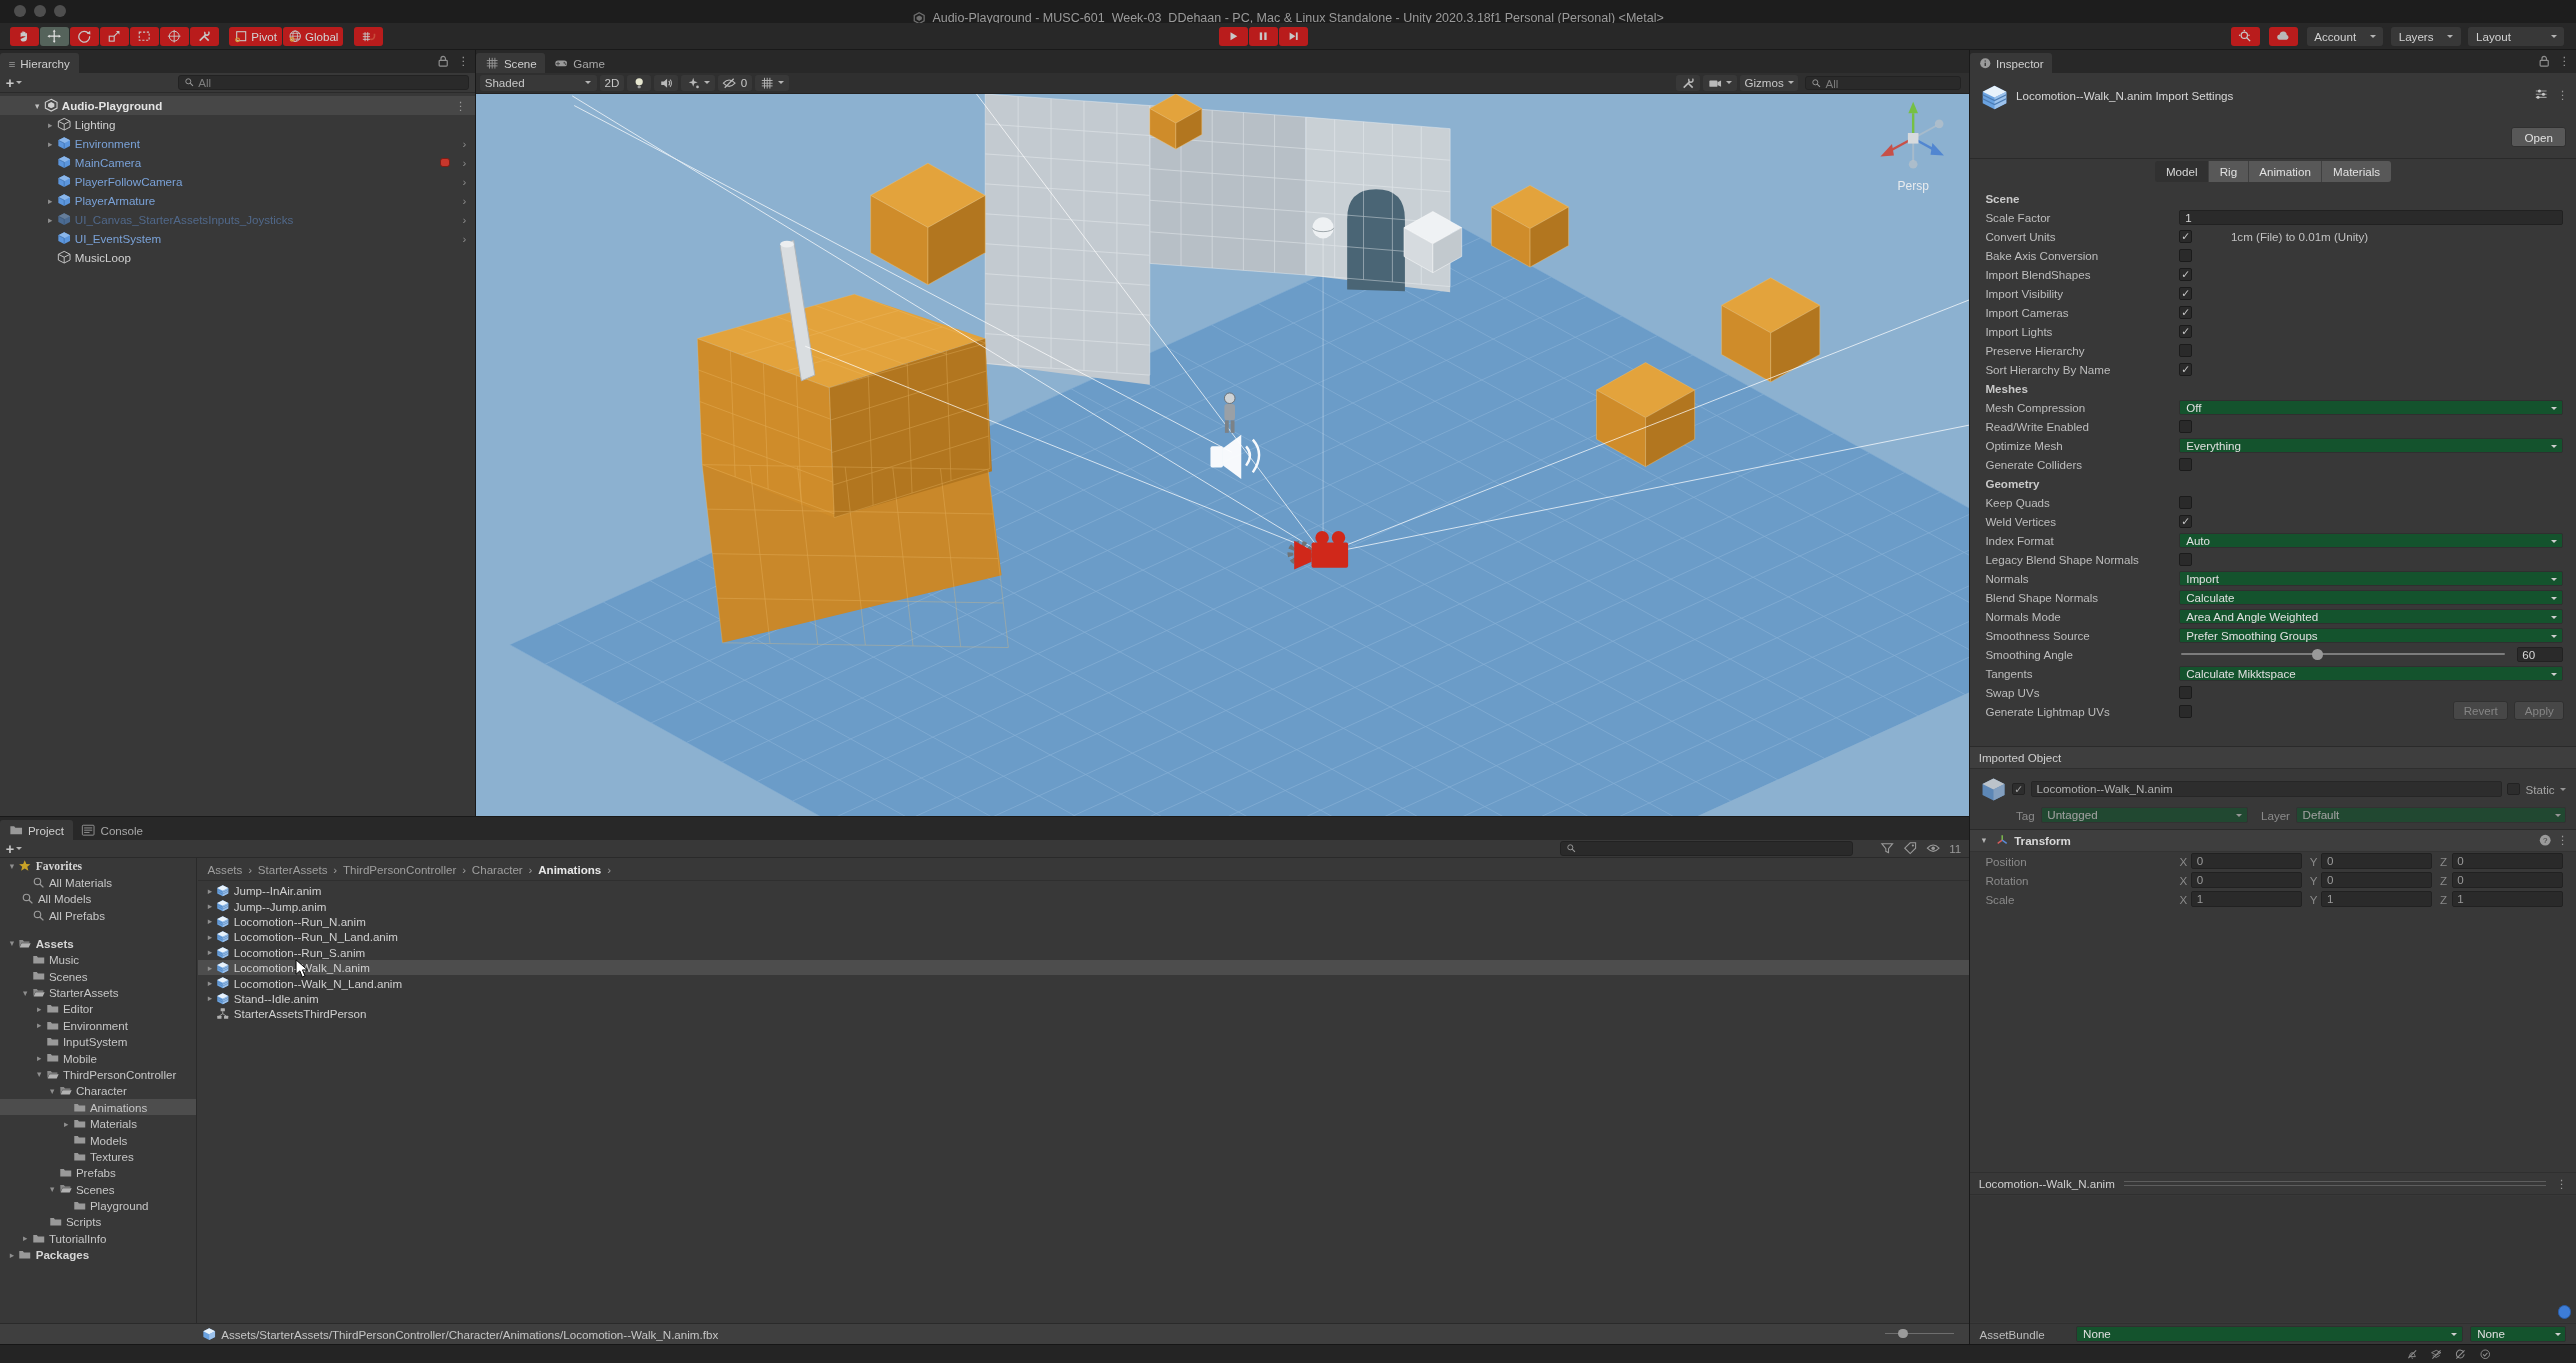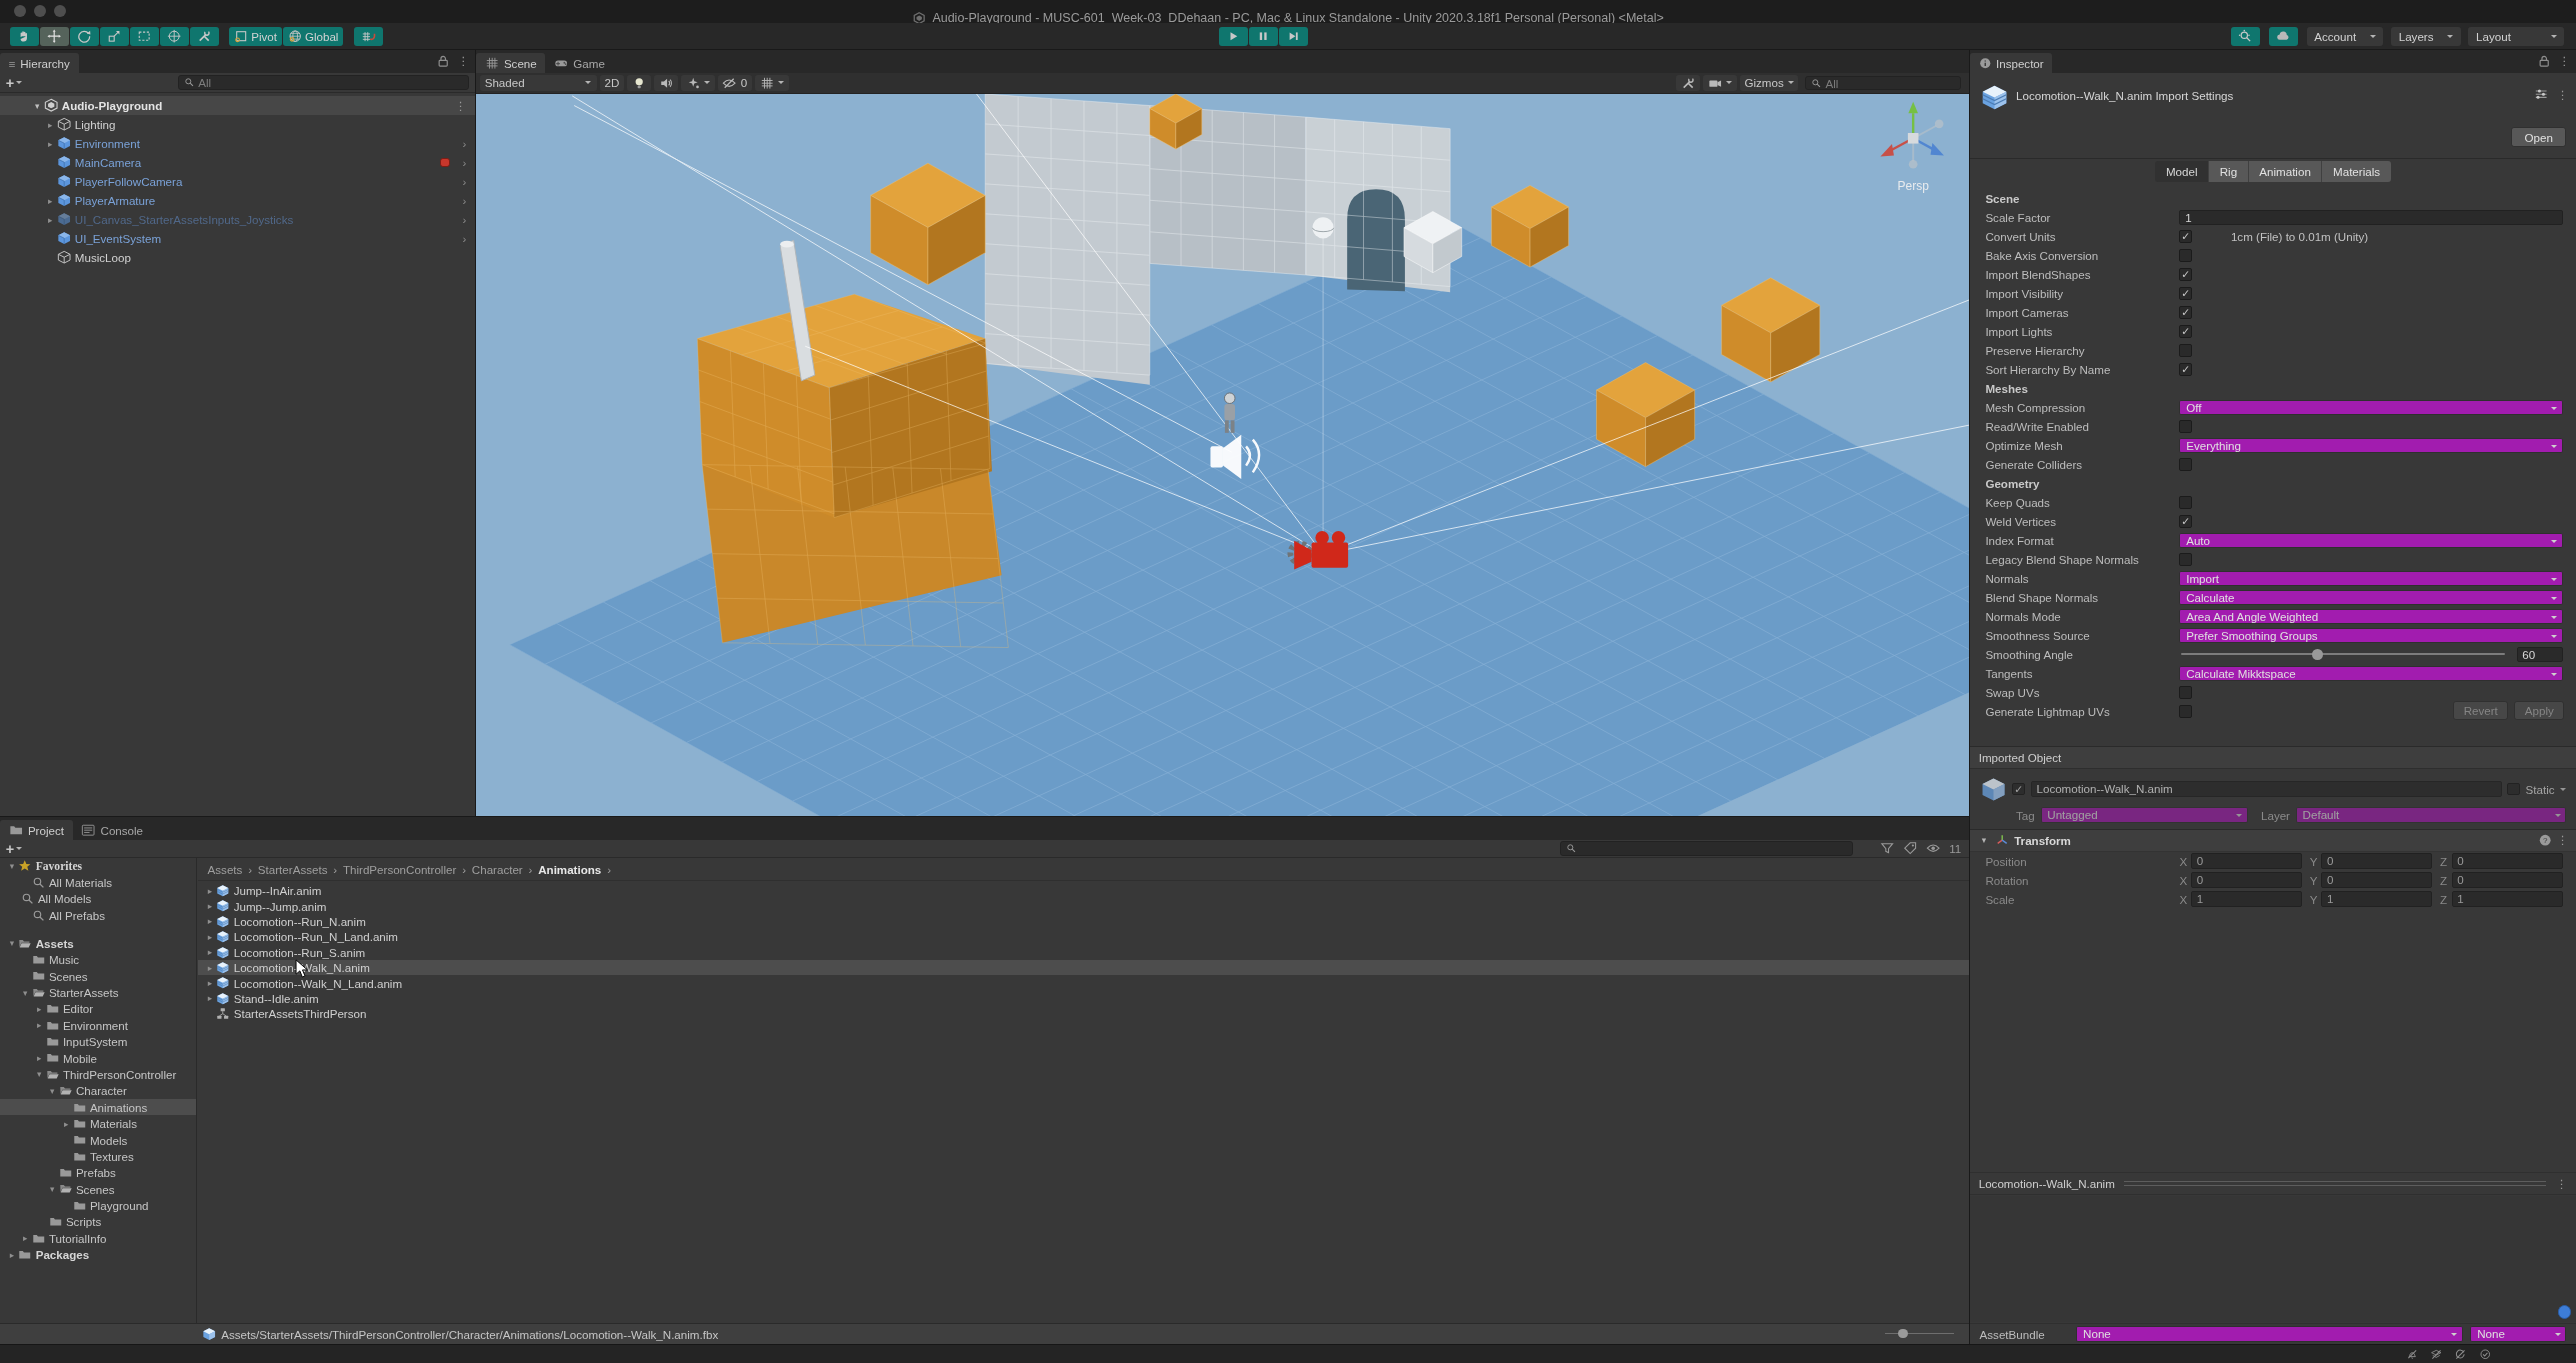--- a/index.html
+++ b/index.html
@@ -14,21 +14,21 @@
   .bold{font-weight:bold;}
 
   
   #titlebar{position:absolute;left:0;top:0;width:100%;height:37px;background:#1d1d1d;display:flex;align-items:center;justify-content:center;border-bottom:1px solid #141414;}
   .traffic{position:absolute;left:13.5px;top:4.8px;display:flex;gap:7.7px;}
   .traffic span{width:12.5px;height:12.5px;border-radius:50%;background:#4e4e4e;}
   #titlebar .wtitle{color:#9b9b9b;font-size:12.5px;display:flex;align-items:center;gap:5.8px;}
 
   
   #unitybar{position:absolute;left:0;top:23px;width:100%;height:27px;background:#282828;border-bottom:1px solid #191919;display:flex;align-items:center;}
-  .tbtn{height:19px;min-width:29px;background:#0f766e;border-radius:2.9px;display:flex;align-items:center;justify-content:center;margin-right:1px;padding:0 4.8px;color:#c8c8c8;}
+  .tbtn{height:19px;min-width:29px;background:#b91c1c;border-radius:2.9px;display:flex;align-items:center;justify-content:center;margin-right:1px;padding:0 4.8px;color:#c8c8c8;}
   .tbtn.sel{background:#55635b;}
   .tgroup{display:flex;margin-left:9.6px;}
   .tbtn .lbl{margin-left:2.9px;font-size:11.6px;color:#d2d2d2;}
   #playgroup{position:absolute;left:1219px;top:27px;display:flex;}
   #rightbar{position:absolute;right:11.6px;top:27px;display:flex;align-items:center;gap:7.7px;}
   .ddbtn{height:19px;background:#383838;border-radius:2.9px;display:flex;align-items:center;padding:0 7.7px;gap:13.5px;color:#d2d2d2;}
   .caret{width:0;height:0;border-left:3.9px solid transparent;border-right:3.9px solid transparent;border-top:3.9px solid #b4b4b4;display:inline-block;}
 
   
   .panel{position:absolute;background:#383838;}
@@ -78,21 +78,21 @@
   .mtab:first-child{border-radius:2.9px 0 0 2.9px;}
   .mtab:last-child{border-radius:0 2.9px 2.9px 0;border-right:none;}
   .mtab.active{background:#313131;color:#d8d8d8;}
   #insp-sections{position:absolute;left:0;top:139px;right:0;}
   .sec-heading{height:19px;line-height:19px;padding-left:15.4px;font-weight:bold;color:#c9c9c9;}
   .irow{height:19px;display:flex;align-items:center;padding:0 13.5px 0 15.4px;color:#bdbdbd;}
   .ilabel{width:194px;flex:none;white-space:nowrap;overflow:hidden;}
   .tfield{flex:1;height:15.4px;line-height:14.4px;background:#2a2a2a;border:1px solid #212121;border-radius:1.9px;color:#d8d8d8;padding:0 4.8px;}
   .cb{width:12.5px;height:12.5px;background:#2a2a2a;border:1px solid #1b1b1b;border-radius:1.9px;font-size:10.6px;line-height:11.6px;text-align:center;color:#c8c8c8;flex:none;}
   .note{margin-left:39px;color:#c2c2c2;}
-  .dd{flex:1;height:15.4px;background:#a21caf;border:1px solid #2f2f2f;border-radius:1.9px;position:relative;line-height:13.5px;color:#e0e0e0;padding:0 17.3px 0 5.8px;white-space:nowrap;overflow:hidden;}
+  .dd{flex:1;height:15.4px;background:#14532d;border:1px solid #2f2f2f;border-radius:1.9px;position:relative;line-height:13.5px;color:#e0e0e0;padding:0 17.3px 0 5.8px;white-space:nowrap;overflow:hidden;}
   .dd .caret{position:absolute;right:4.8px;top:5.8px;border-top-color:#cfcfcf;}
   .sliderwrap{flex:1;position:relative;height:15.4px;margin-right:9.6px;}
   .track{position:absolute;left:1.9px;right:1.9px;top:6.7px;height:1.9px;background:#7c7c7c;border-radius:1px;}
   .handle{position:absolute;top:2.4px;width:10.6px;height:10.6px;border-radius:50%;background:#999;}
   .numfield{width:46px;height:15.4px;line-height:14.4px;background:#2a2a2a;border:1px solid #212121;border-radius:1.9px;color:#d8d8d8;padding:0 4.8px;flex:none;}
   #applyrow{position:absolute;right:11.6px;top:651px;display:flex;gap:5.8px;}
   .graybtn{height:19px;background:#474747;border:1px solid #303030;border-radius:2.9px;padding:0 9.6px;display:flex;align-items:center;color:#858585;}
 
   #imported{position:absolute;left:0;top:696px;right:0;}
   .imphead{height:23px;background:#3e3e3e;border-top:1px solid #2a2a2a;border-bottom:1px solid #2e2e2e;display:flex;align-items:center;padding-left:8.7px;color:#cfcfcf;}

